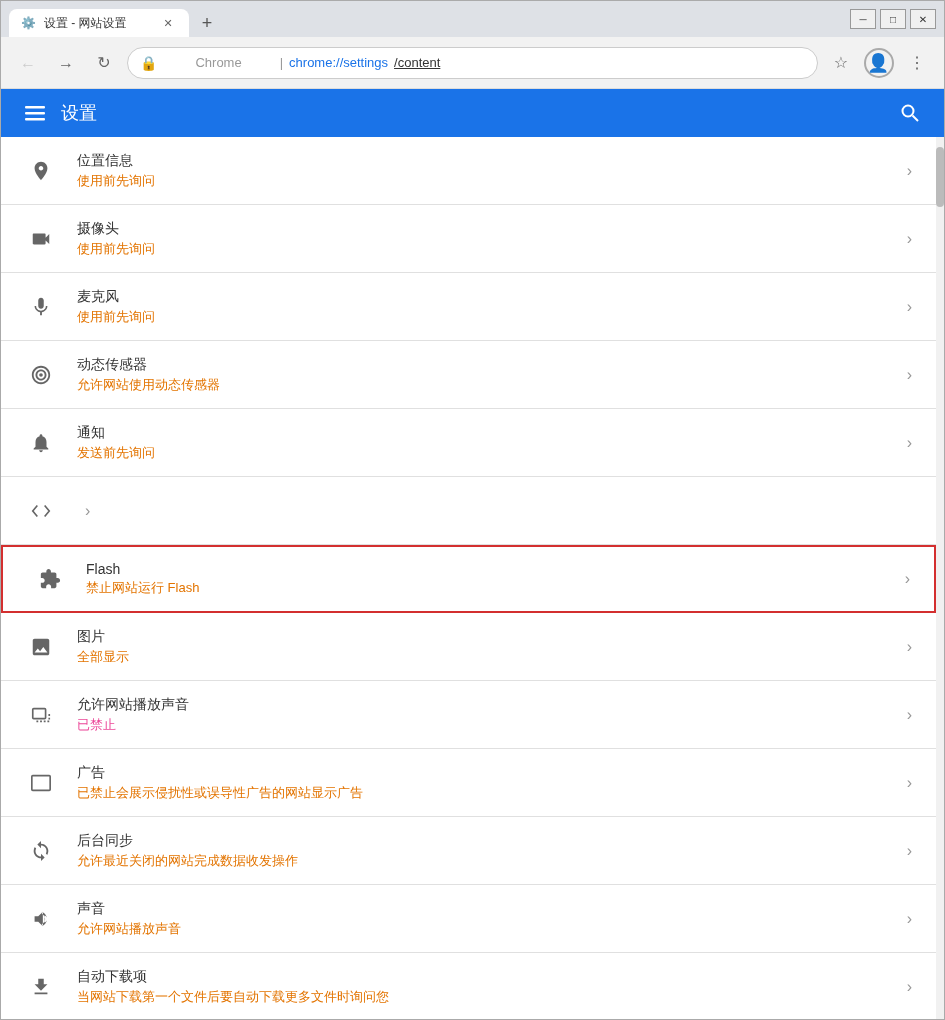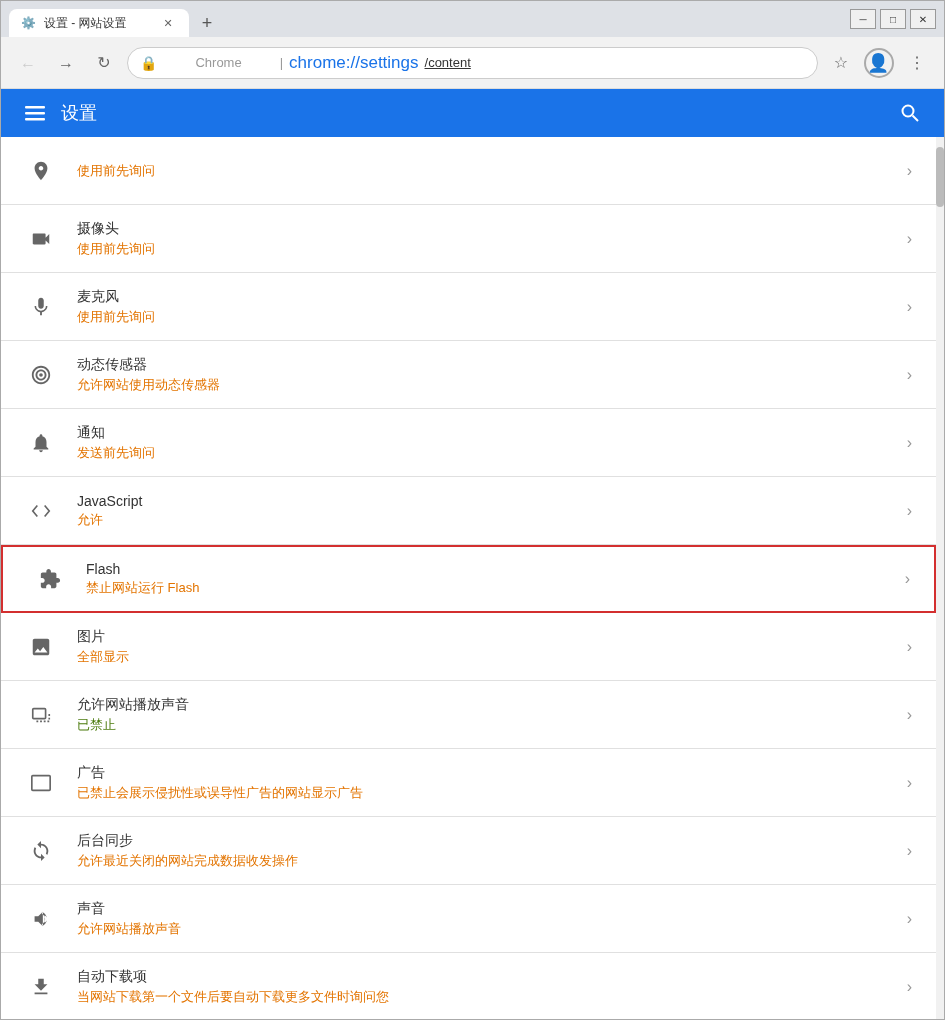--- a/index.html
+++ b/index.html
@@ -18,21 +18,21 @@
     .window-controls { display: flex; gap: 4px; align-items: center; }
     .win-btn { width: 26px; height: 20px; display: flex; align-items: center; justify-content: center; font-size: 10px; color: #333; cursor: pointer; border: 1px solid #999; background: #f0f0f0; }
 
     
     .address-bar { height: 52px; background: #f2f2f2; display: flex; align-items: center; padding: 0 12px; gap: 8px; flex-shrink: 0; border-bottom: 1px solid #ddd; }
     .nav-btn { width: 30px; height: 30px; border-radius: 50%; display: flex; align-items: center; justify-content: center; cursor: pointer; color: #666; font-size: 16px; }
     .nav-btn.disabled { color: #ccc; cursor: default; }
     .url-bar { flex: 1; height: 32px; background: #fff; border: 1px solid #ccc; border-radius: 16px; display: flex; align-items: center; padding: 0 12px; gap: 6px; font-size: 13px; color: #333; }
     .url-secure-icon { color: #5f6368; font-size: 14px; }
     .url-text-chrome { color: #999; font-size: 13px; margin-left: 32px; }
-    .url-text-settings { color: #1a73e8; font-size: 17px; }
+    .url-text-settings { color: #1a73e8; font-size: 13px; }
     .url-text-path { color: #333; font-size: 13px; text-decoration: underline; }
     .star-btn { width: 30px; height: 30px; border-radius: 50%; display: flex; align-items: center; justify-content: center; cursor: pointer; color: #666; font-size: 16px; }
     .profile-btn { width: 30px; height: 30px; border-radius: 50%; display: flex; align-items: center; justify-content: center; cursor: pointer; color: #666; font-size: 18px; border: 2px solid #aaa; }
     .menu-btn { width: 30px; height: 30px; border-radius: 50%; display: flex; align-items: center; justify-content: center; cursor: pointer; color: #666; font-size: 16px; }
 
     
     .settings-header { height: 48px; background: #1a73e8; display: flex; align-items: center; padding: 0 16px; flex-shrink: 0; }
     .hamburger { width: 36px; height: 36px; display: flex; align-items: center; justify-content: center; cursor: pointer; color: #fff; font-size: 18px; border-radius: 50%; }
     .settings-title { color: #fff; font-size: 18px; margin-left: 8px; flex: 1; }
     .search-btn { width: 36px; height: 36px; display: flex; align-items: center; justify-content: center; cursor: pointer; color: #fff; font-size: 18px; border-radius: 50%; }
@@ -45,21 +45,21 @@
     .main-content::-webkit-scrollbar-thumb { background: #bbb; border-radius: 4px; }
 
     
     .settings-list { padding: 0; }
     .settings-item { display: flex; align-items: center; padding: 14px 24px; border-bottom: 1px solid #e0e0e0; cursor: pointer; background: #fff; min-height: 68px; }
     .settings-item.highlighted { border: 2px solid #d32f2f; background: #fff; }
     .item-icon { width: 32px; height: 32px; display: flex; align-items: center; justify-content: center; color: #666; font-size: 20px; flex-shrink: 0; margin-right: 20px; }
     .item-text { flex: 1; }
     .item-title { font-size: 14px; color: #333; font-weight: 400; margin-bottom: 2px; }
     .item-subtitle { font-size: 13px; color: #e37400; }
-    .item-subtitle.gray { color: #4d7c0f; }
+    .item-subtitle.gray { color: #ec4899; }
     .item-chevron { color: #999; font-size: 16px; margin-left: 8px; }
     .scrollbar-track { width: 8px; background: #f1f1f1; flex-shrink: 0; position: relative; }
     .scrollbar-thumb { width: 8px; background: #bbb; border-radius: 4px; position: absolute; top: 0; height: 60px; }
   </style>
 </head>
 <body>
 
 <div class="window-frame">
 
   <div class="title-bar">
@@ -115,20 +115,21 @@
     <div class="main-content">
       <div class="settings-list">
 
         <div class="settings-item">
           <div class="item-icon">
             <svg width="22" height="22" viewBox="0 0 24 24" fill="#666">
               <path d="M12 2C8.13 2 5 5.13 5 9c0 5.25 7 13 7 13s7-7.75 7-13c0-3.87-3.13-7-7-7zm0 9.5c-1.38 0-2.5-1.12-2.5-2.5s1.12-2.5 2.5-2.5 2.5 1.12 2.5 2.5-1.12 2.5-2.5 2.5z"></path>
             </svg>
           </div>
           <div class="item-text">
+            <div class="item-title">位置信息</div>
             <div class="item-subtitle">使用前先询问</div>
           </div>
           <div class="item-chevron">›</div>
         </div>
 
         <div class="settings-item">
           <div class="item-icon">
             <svg width="22" height="22" viewBox="0 0 24 24" fill="#666">
               <path d="M17 10.5V7c0-.55-.45-1-1-1H4c-.55 0-1 .45-1 1v10c0 .55.45 1 1 1h12c.55 0 1-.45 1-1v-3.5l4 4v-11l-4 4z"></path>
             </svg>
@@ -180,24 +181,20 @@
           <div class="item-chevron">›</div>
         </div>
 
         <div class="settings-item">
           <div class="item-icon">
             <svg width="22" height="22" viewBox="0 0 24 24" fill="none" stroke="#666" stroke-width="1.8">
               <polyline points="8,6 3,12 8,18"></polyline>
               <polyline points="16,6 21,12 16,18"></polyline>
             </svg>
           </div>
-          <div class="item-text">
-            <div class="item-title">JavaScript</div>
-            <div class="item-subtitle">允许</div>
-          </div>
           <div class="item-chevron">›</div>
         </div>
 
         <div class="settings-item highlighted" style="border: 2px solid #d32f2f; margin: 0; padding-left: 31px;">
           <div class="item-icon">
             <svg width="22" height="22" viewBox="0 0 24 24" fill="#666">
               <path d="M20.5 11H19V7c0-1.1-.9-2-2-2h-4V3.5C13 2.12 11.88 1 10.5 1S8 2.12 8 3.5V5H4c-1.1 0-1.99.9-1.99 2v3.8H3.5c1.49 0 2.7 1.21 2.7 2.7s-1.21 2.7-2.7 2.7H2V20c0 1.1.9 2 2 2h3.8v-1.5c0-1.49 1.21-2.7 2.7-2.7 1.49 0 2.7 1.21 2.7 2.7V22H17c1.1 0 2-.9 2-2v-4h1.5c1.38 0 2.5-1.12 2.5-2.5S21.88 11 20.5 11z"></path>
             </svg>
           </div>
           <div class="item-text">

